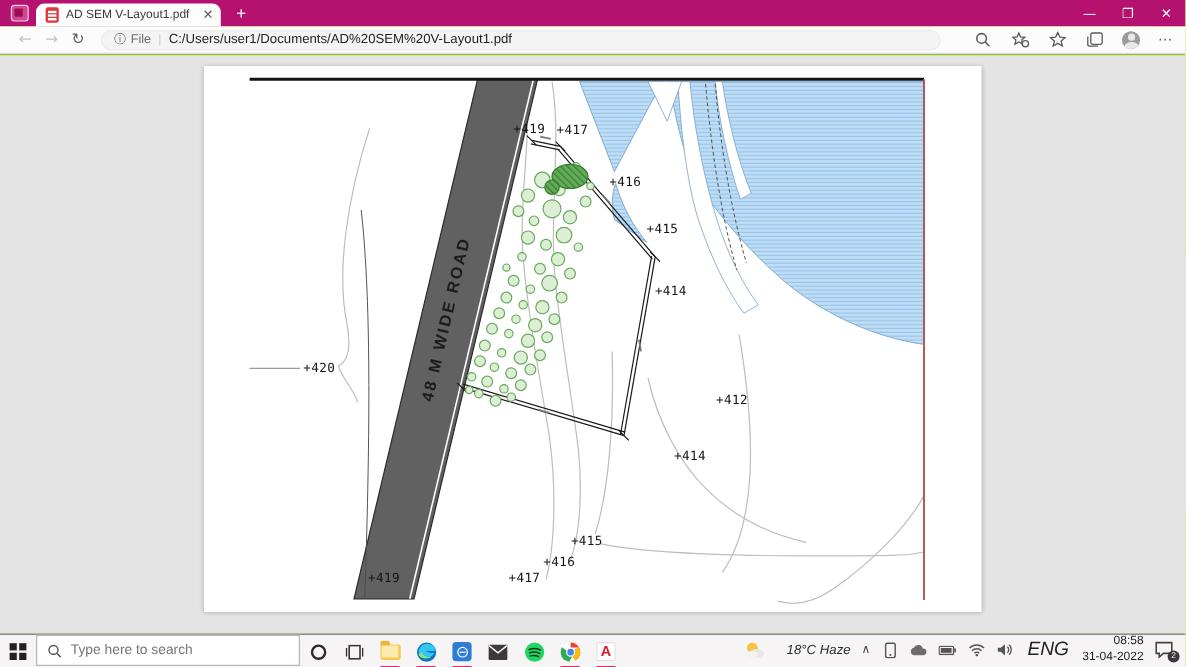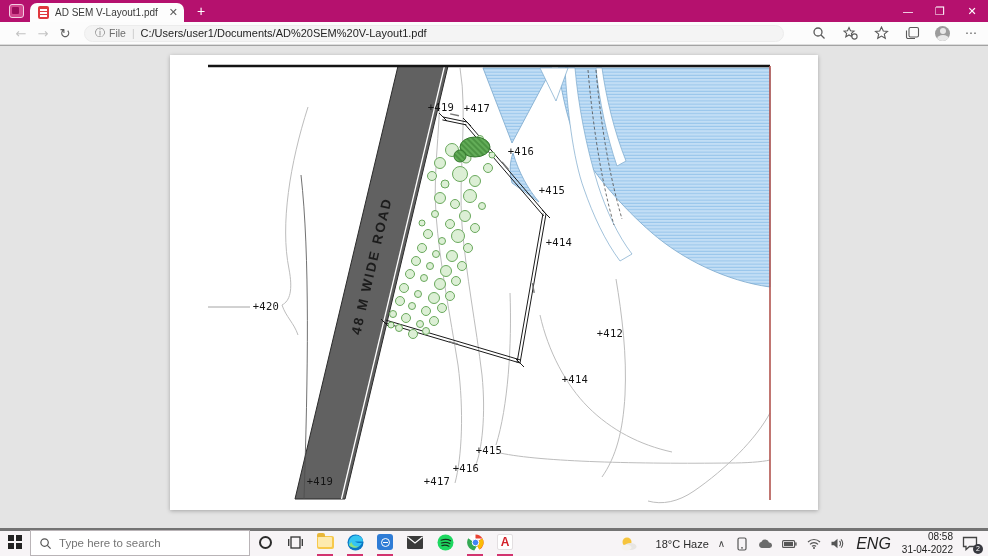--- a/index.html
+++ b/index.html
@@ -1,18 +1,18 @@
 <!DOCTYPE html>
 <html><head>
 <meta charset="utf-8">
 <style>
   * { margin:0; padding:0; box-sizing:border-box; }
   html,body { width:988px; height:556px; overflow:hidden; }
   body { font-family:"Liberation Sans", sans-serif; }
-  .screen { position:relative; width:988px; height:556px; background:#a3a3a3; overflow:hidden; }
+  .screen { position:relative; width:988px; height:556px; background:#84cc16; overflow:hidden; }
 
   
   .titlebar { position:absolute; left:0; top:0; width:988px; height:22px; background:#b5116e; display:flex; align-items:flex-end; }
   .win-app-icon { position:absolute; left:9px; top:4px; width:15px; height:14px; border:1.5px solid #f3cfe3; border-radius:3px; background:#d4478f; }
   .win-app-icon:after { content:""; position:absolute; left:2px; top:2px; width:7px; height:7px; background:#9c0d5c; border-radius:1px; }
   .tab { position:absolute; left:30px; top:3px; width:154px; height:19px; background:#fdfdfd; border-radius:7px 7px 0 0; display:flex; align-items:center; padding:0 6px 0 8px; }
   .pdf-icon { width:11px; height:13px; background:#e0393e; border-radius:2px; position:relative; flex:0 0 auto; }
   .pdf-icon:after { content:""; position:absolute; left:2px; top:3px; width:7px; height:1.5px; background:#fff; box-shadow:0 3px 0 #fff, 0 6px 0 #fff; }
   .tab-title { font-size:10px; color:#3a3a3a; margin-left:6px; white-space:nowrap; overflow:hidden; text-overflow:ellipsis; flex:1; }
   .tab-close { font-size:11px; color:#5c5c5c; margin-left:5px; flex:0 0 auto; cursor:default; }
@@ -38,37 +38,37 @@
   .dots { font-size:12px; color:#5a5a5a; letter-spacing:1px; }
 
   
   .viewer { position:absolute; left:0; top:46px; width:988px; height:482px; background:#e4e4e4; }
   .pdf-page { position:absolute; left:170px; top:9px; width:648px; height:455px; background:#fff; box-shadow:0 1px 4px rgba(0,0,0,.28); }
   .pdf-page svg { display:block; }
   svg text.elev { font-family:"DejaVu Sans Mono", monospace; font-size:10.5px; fill:#141414; letter-spacing:.3px; }
   svg text.roadlbl { font-family:"Liberation Sans", sans-serif; font-weight:bold; font-size:13.5px; fill:#1c1c1c; letter-spacing:2px; }
 
   
-  .taskbar { position:absolute; left:0; top:528px; width:988px; height:28px; background:#f7f4f6; border-top:3px solid #737373; display:flex; align-items:flex-end; }
+  .taskbar { position:absolute; left:0; top:528px; width:988px; height:28px; background:#f7f4f6; border-top:1px solid #737373; display:flex; align-items:flex-start; }
   .tb-slot { width:30px; height:28px; display:flex; align-items:center; justify-content:center; position:relative; flex:0 0 auto; }
   .underline { position:absolute; bottom:0; left:7px; width:16px; height:2px; background:#d2346f; }
   .search-box { width:220px; height:26px; background:#fff; border:1px solid #b9b4b7; display:flex; align-items:center; padding:0 8px; flex:0 0 auto; }
   .search-box input { border:none; outline:none; font-size:11.5px; color:#5f5f5f; width:170px; background:transparent; font-family:"Liberation Sans", sans-serif; }
   .win-logo { width:14px; height:14px; display:grid; grid-template-columns:6px 6px; grid-template-rows:6px 6px; gap:1.5px; }
   .win-logo span { background:#222; }
   .cortana-ring { width:13px; height:13px; border:2px solid #2b2b2b; border-radius:50%; }
   .folder-ic { width:17px; height:13px; background:#f7c94c; border-radius:2px; position:relative; }
   .folder-ic:before { content:""; position:absolute; left:0; top:-3px; width:8px; height:4px; background:#e8b73a; border-radius:2px 2px 0 0; }
   .folder-ic:after { content:""; position:absolute; left:1.5px; top:1.5px; width:14px; height:10px; background:#fdeaae; border-radius:1px; }
   .blueapp-ic { width:16px; height:16px; background:#2e7cd6; border-radius:3px; display:flex; align-items:center; justify-content:center; }
   .blueapp-ic i { width:9px; height:9px; border:1.5px solid #fff; border-radius:50%; display:block; position:relative; }
   .blueapp-ic i:after { content:""; position:absolute; left:1px; top:3px; width:5px; height:1.5px; background:#fff; }
   .adobe-ic { width:16px; height:16px; background:#fff; border:1px solid #e3dfe1; border-radius:2px; color:#d3222a; font-weight:bold; font-size:12px; display:flex; align-items:center; justify-content:center; }
   .tb-right { display:flex; align-items:center; margin-left:auto; gap:9px; padding-right:8px; }
-  .weather { display:flex; align-items:center; gap:19px; }
+  .weather { display:flex; align-items:center; gap:19px;font-style:italic; }
   .weather-txt { font-size:11px; color:#2b2b2b; white-space:nowrap; }
   .chev { font-family:"DejaVu Sans", sans-serif; color:#444; font-size:10px; }
   .tray-ic { display:flex; align-items:center; justify-content:center; width:15px; height:16px; color:#555; }
   .lang { font-size:16px; color:#222; padding:0 2px;font-style:italic; }
   .clock { text-align:right; font-size:10px; color:#222; line-height:1.25; }
   .action { position:relative; width:18px; height:16px; }
   .action svg { display:block; }
   .badge { position:absolute; right:-3px; bottom:-2px; width:10px; height:10px; border-radius:50%; background:#38383f; color:#fff; font-size:7px; display:flex; align-items:center; justify-content:center; }
 </style>
 </head>

